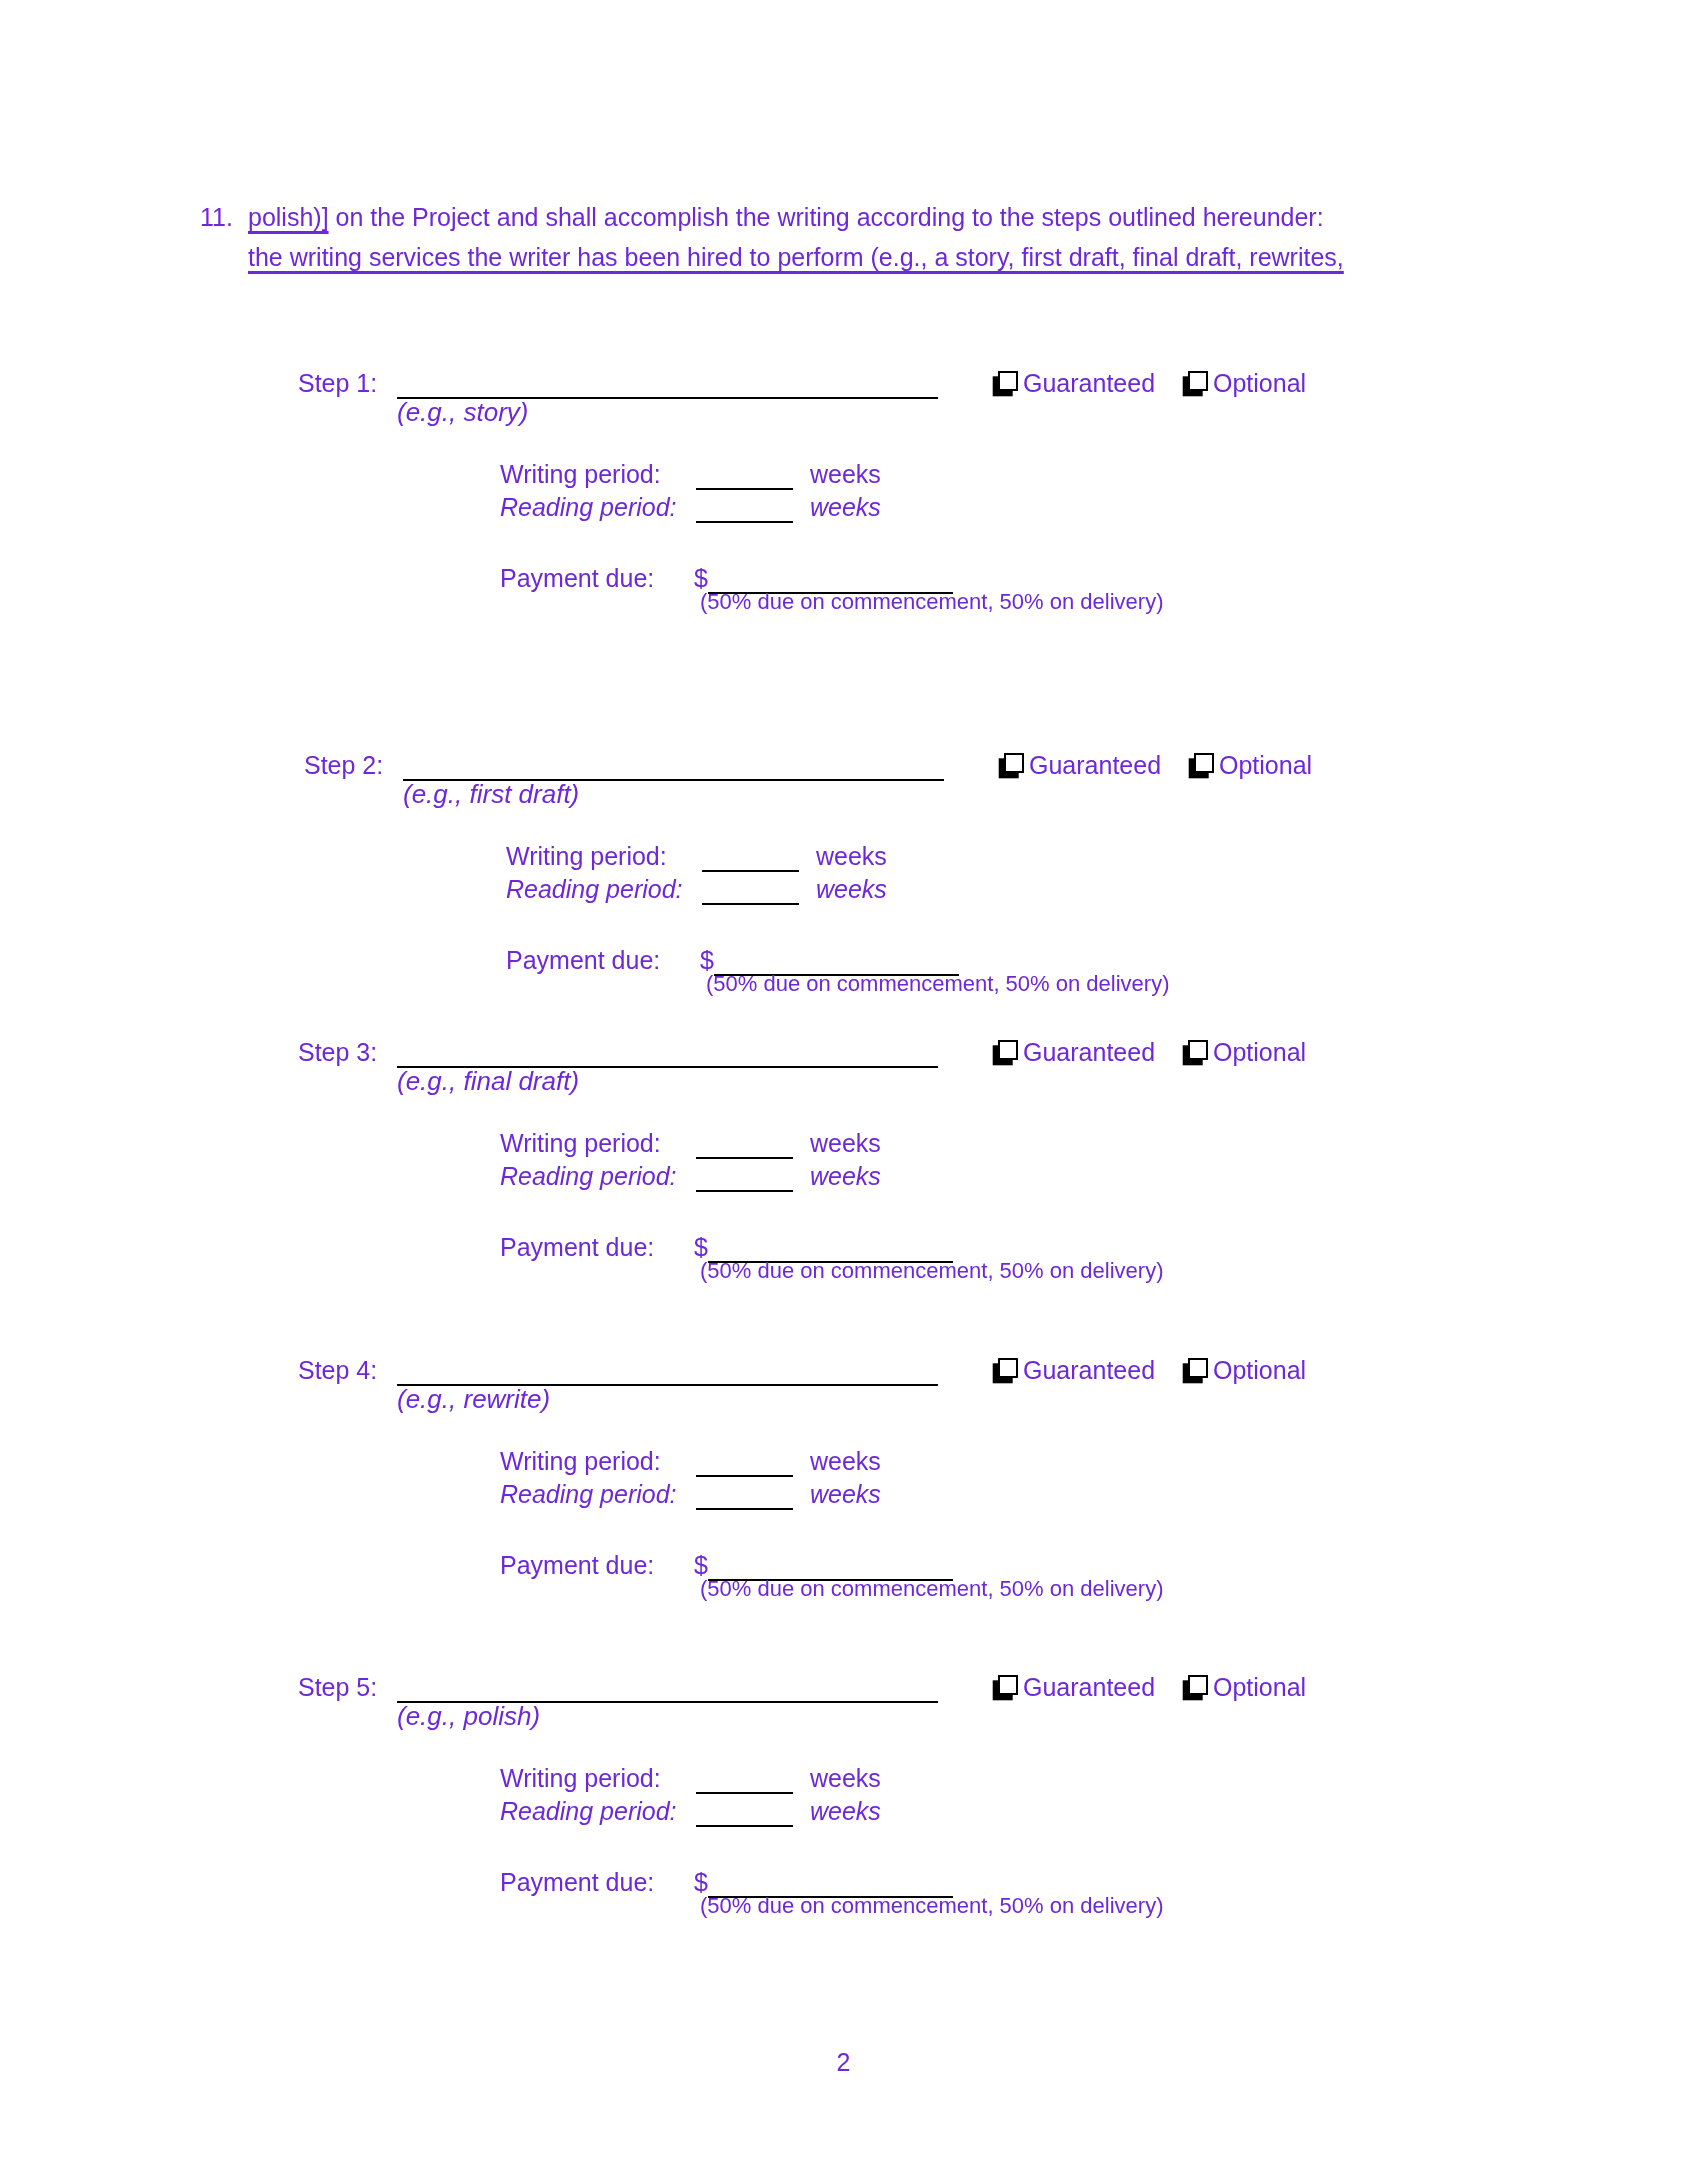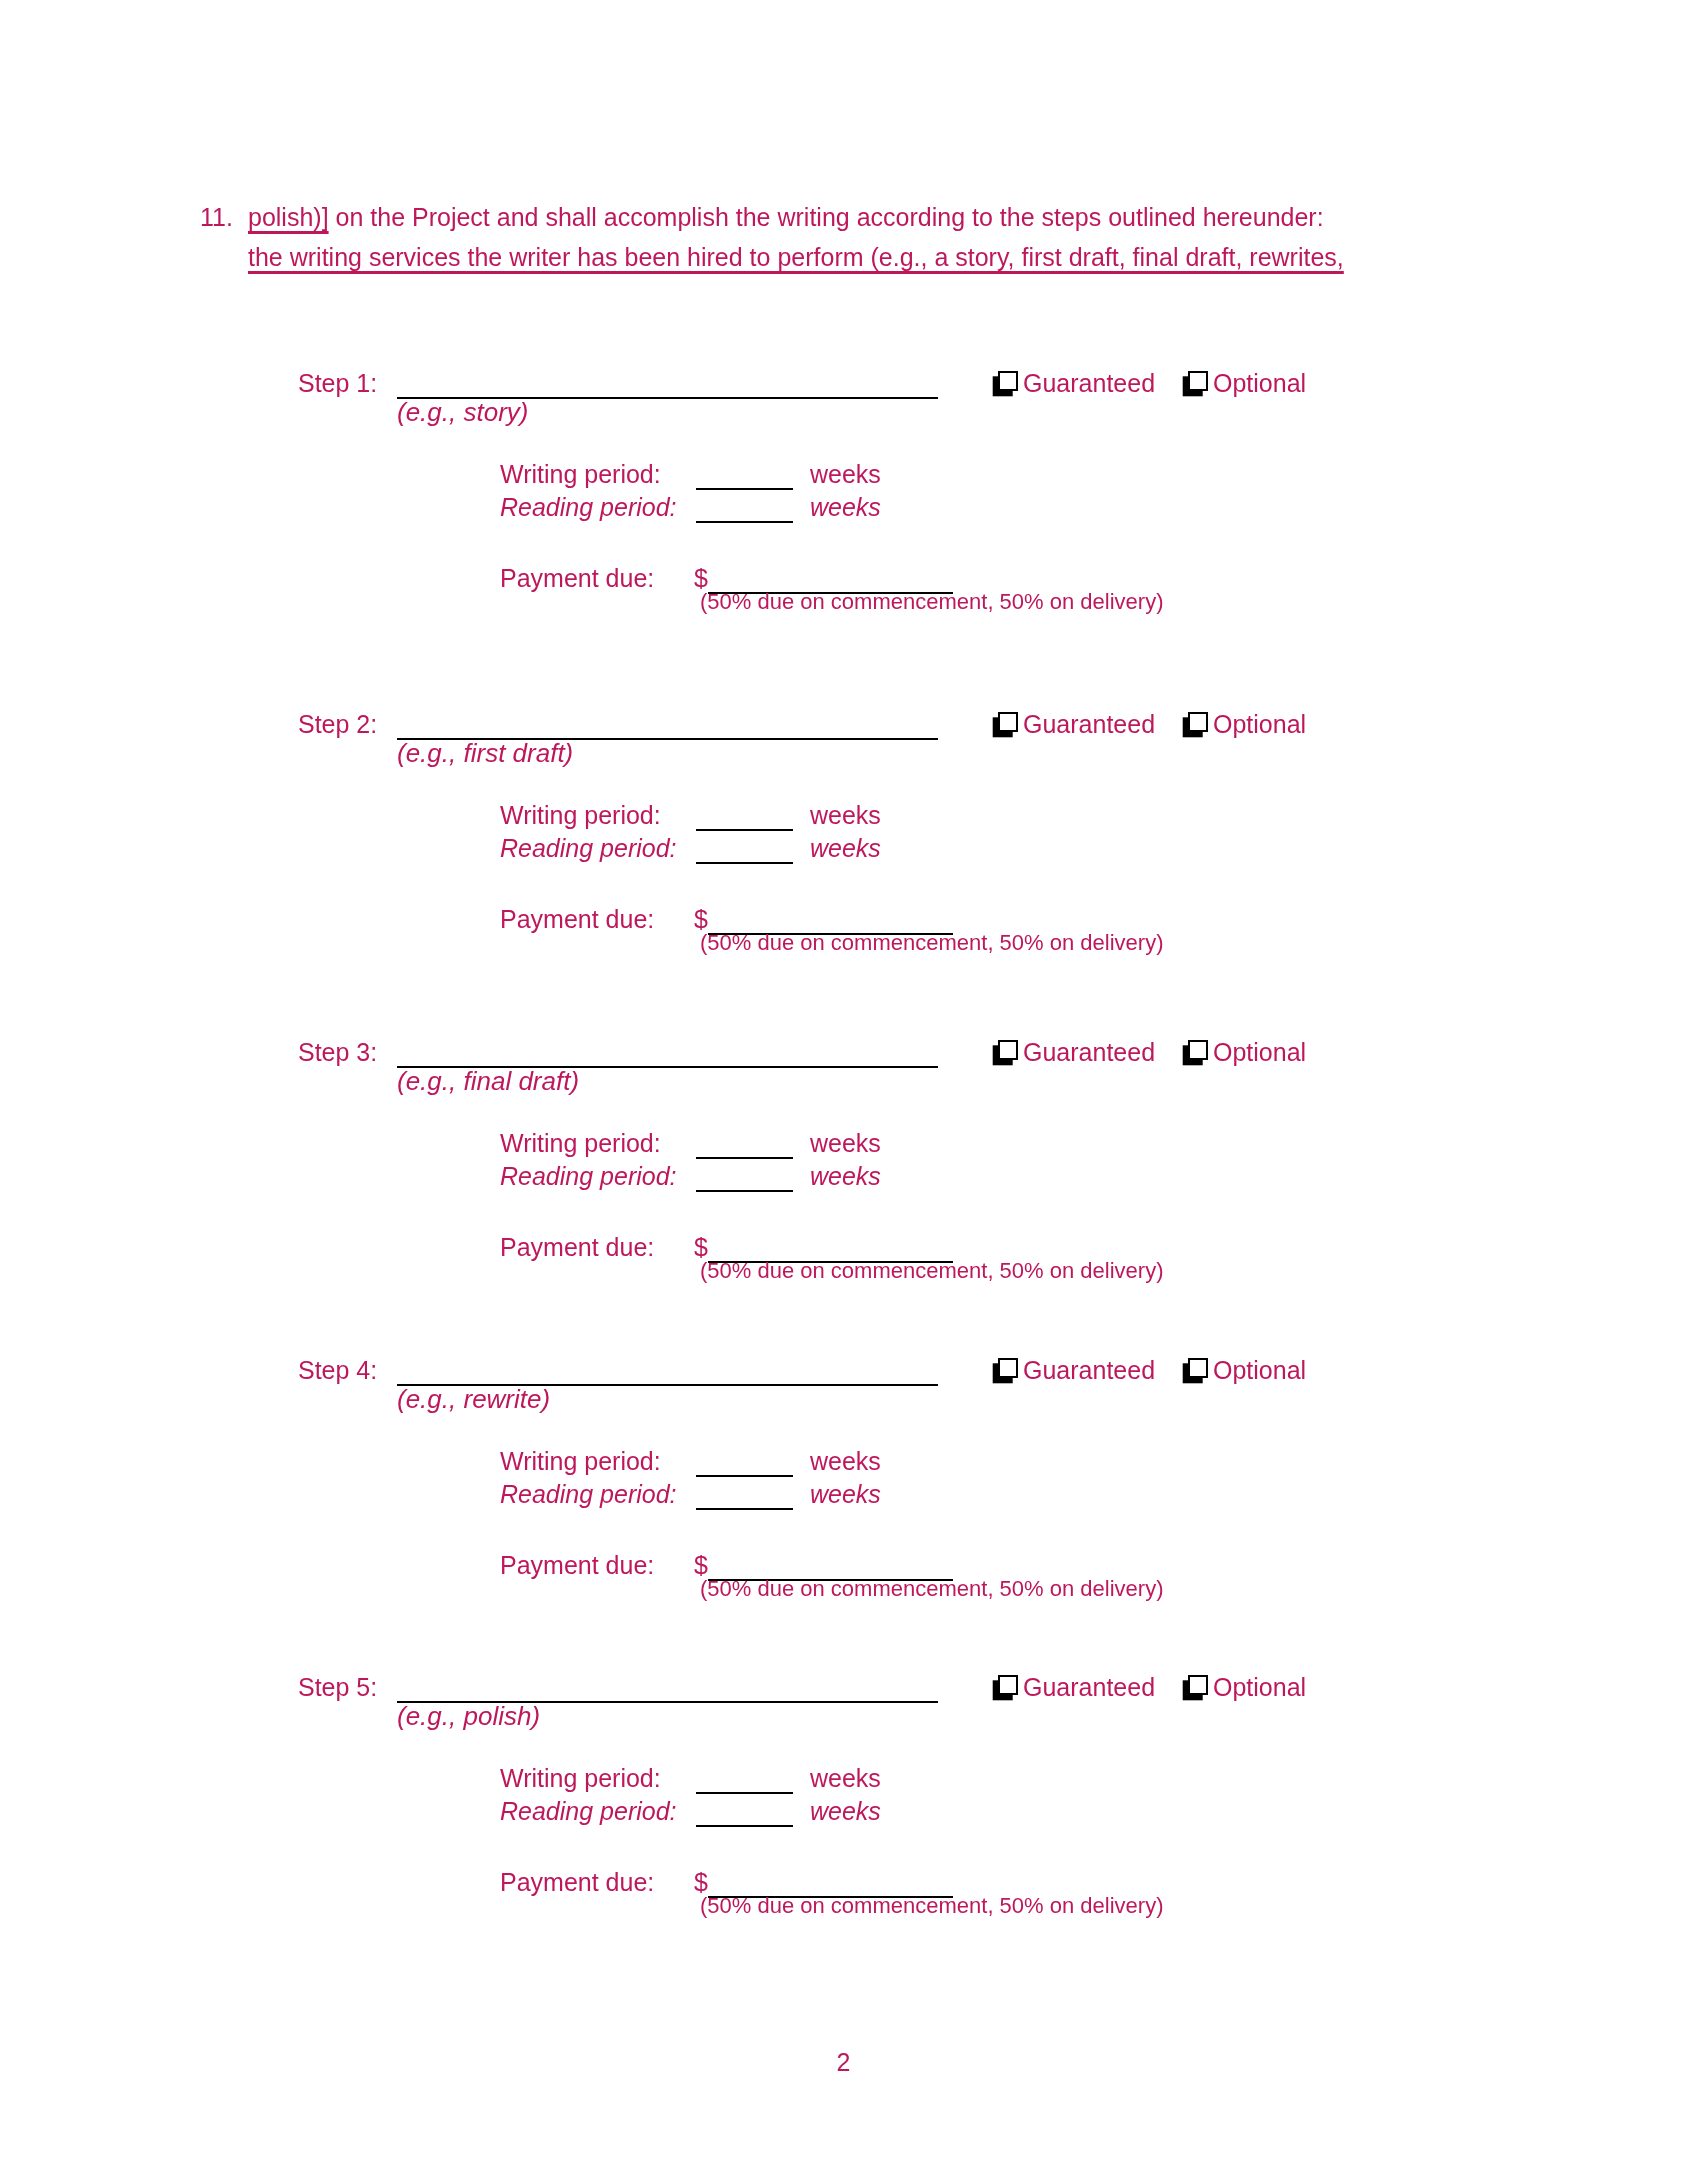--- a/index.html
+++ b/index.html
@@ -1,21 +1,21 @@
 <!DOCTYPE html>
 <html style="font-size:10.6px"><head>
 <meta charset="utf-8">
 <style>
   html,body{margin:0;padding:0;background:#ffffff;}
   #page{
     position:relative;
     width:1687px;
     height:2183px;
     background:#ffffff;
-    color:#be185d;
+    color:#6d28d9;
     font-family:"Liberation Sans","DejaVu Sans",sans-serif;
     font-size:25px;
     overflow:hidden;
   }
   .abs{position:absolute;}
   
   #intro{left:248px;top:197px;width:1323px;}
   .intro-line{height:40px;line-height:40px;white-space:nowrap;}
   #section-number{position:absolute;left:-48px;top:0;line-height:40px;}
   .u{text-decoration:underline;text-decoration-thickness:2.6px;text-underline-offset:4.6px;}
@@ -91,21 +91,21 @@
       <span class="weeks-label">weeks</span>
     </div>
     <div class="field-row row-payment">
       <span>Payment due:</span>
       <span class="dollar">$</span>
       <span class="blank pay-blank"></span>
     </div>
     <div class="fineprint">(50% due on commencement, 50% on delivery)</div>
   </div>
 
-  <div class="step" style="top:708px;">
+  <div class="step" style="top:749px;margin-left:6px;">
     <div class="step-label-row">
       <span>Step 2:</span>
       <span class="blank step-blank"></span>
       <span class="cbg cbg-guaranteed">
         <span class="checkbox"></span>
         <span class="cb-label">Guaranteed</span>
       </span>
       <span class="cbg cbg-optional">
         <span class="checkbox"></span>
         <span class="cb-label">Optional</span>

